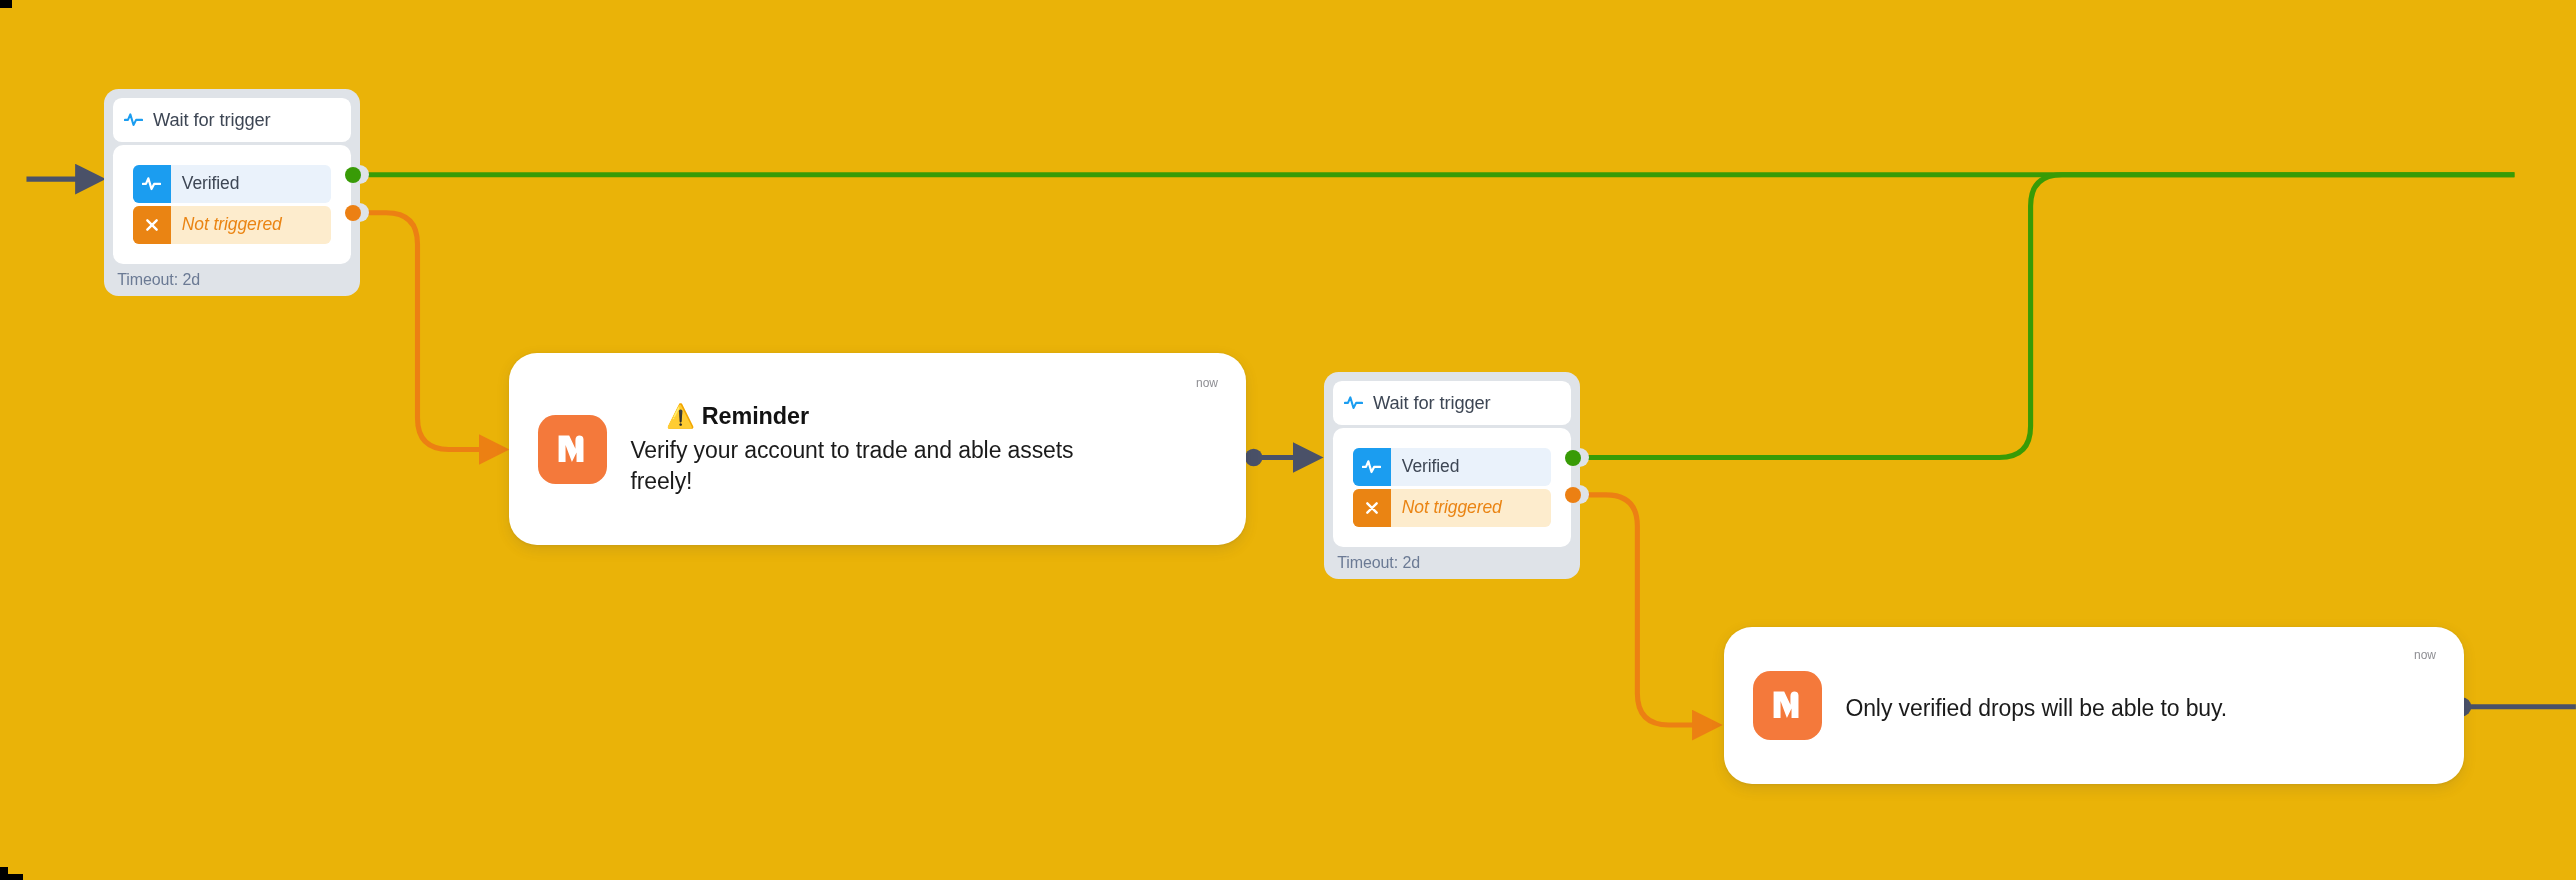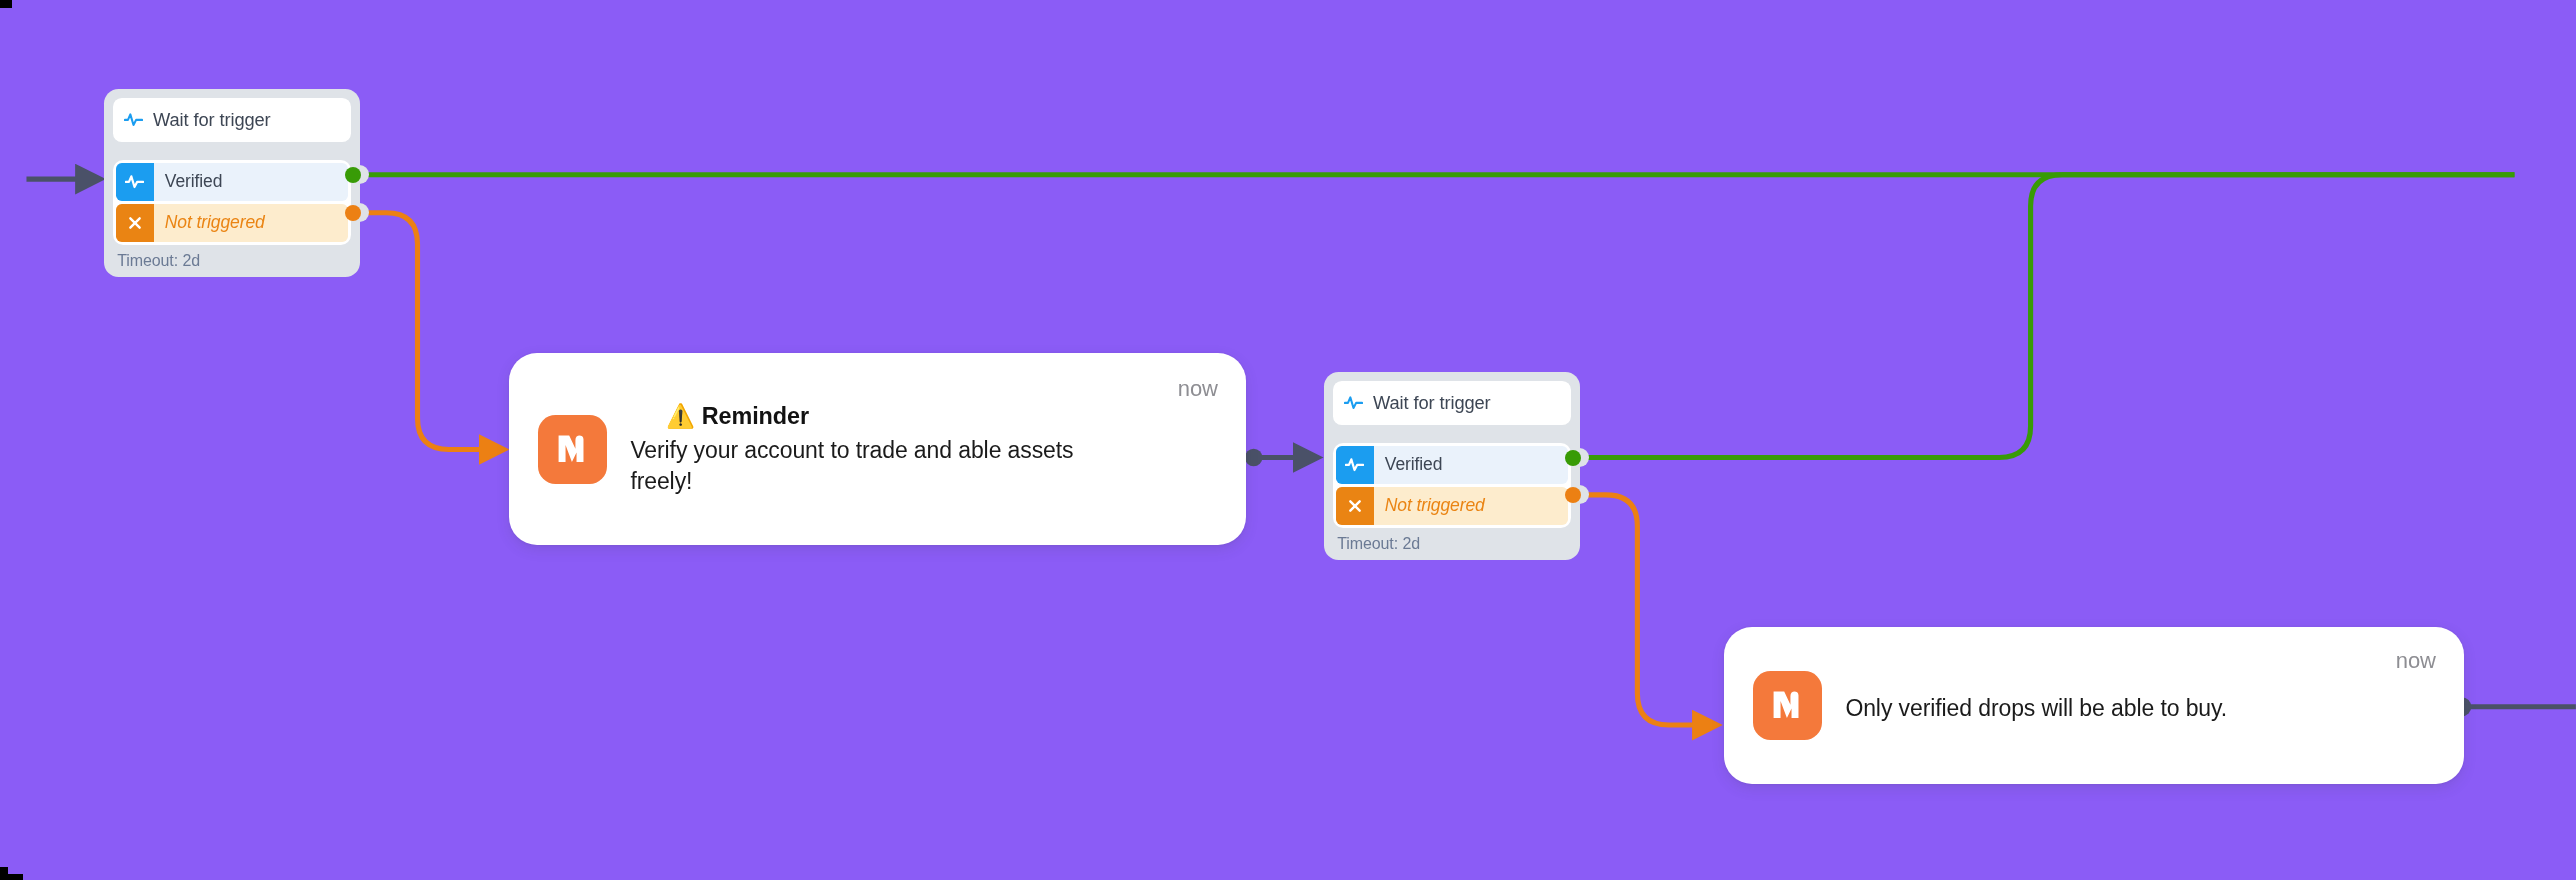--- a/index.html
+++ b/index.html
@@ -12,21 +12,21 @@
     height: 880px;
     position: relative;
     overflow: hidden;
     font-family: "Liberation Sans", sans-serif;
     -webkit-font-smoothing: antialiased;
   }
 
   #canvas {
     position: absolute;
     inset: 0;
-    background: #8b5cf6;
+    background: #eab308;
   }
 
   
   #edges {
     position: absolute;
     left: 0; top: 0;
     width: 2576px;
     height: 880px;
     pointer-events: none;
   }
@@ -50,22 +50,22 @@
   }
   .node-header-title {
     font-size: 18.3px;
     color: #3d4654;
     margin-left: 9.5px;
     letter-spacing: -0.1px;
   }
   .node-body {
     background: #ffffff;
     border-radius: 10.2px;
-    margin-top: 18px;
-    padding: 3px;
+    margin-top: 3px;
+    padding: 20px;
     box-sizing: border-box;
   }
   .branch {
     display: flex;
     align-items: center;
     height: 38px;
     border-radius: 5.8px;
     overflow: hidden;
     position: relative;
   }
@@ -154,21 +154,21 @@
     font-size: 23px;
     color: #1b1b1b;
     letter-spacing: -0.1px;
     line-height: 1.32;
     margin-top: 5.1px;
   }
   .notif-time {
     position: absolute;
     top: 23.4px;
     right: 28px;
-    font-size: 22px;
+    font-size: 12px;
     color: #8e8e93;
   }
 
   
   .tick {
     position: absolute;
     background: #000000;
     z-index: 50;
   }
 </style>

